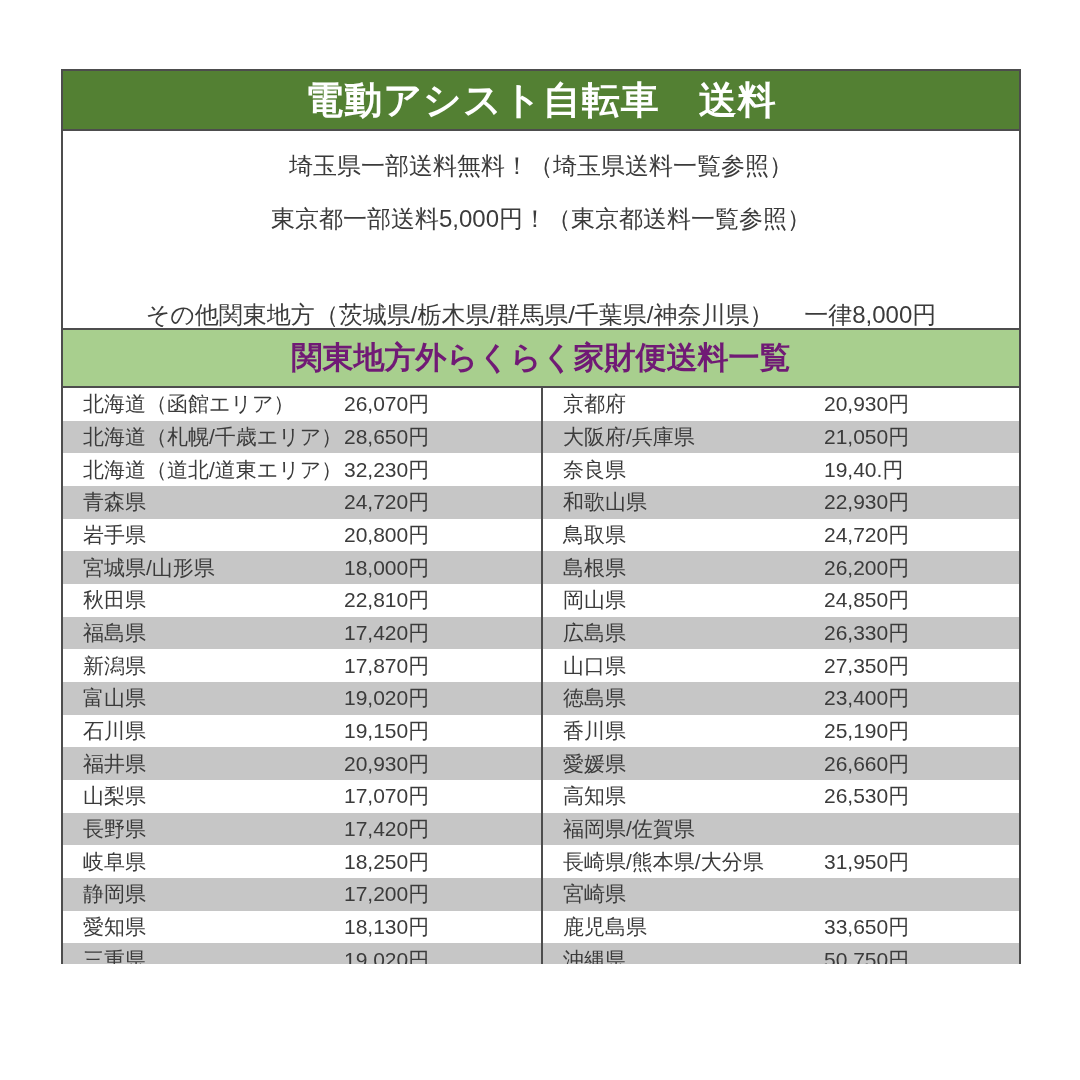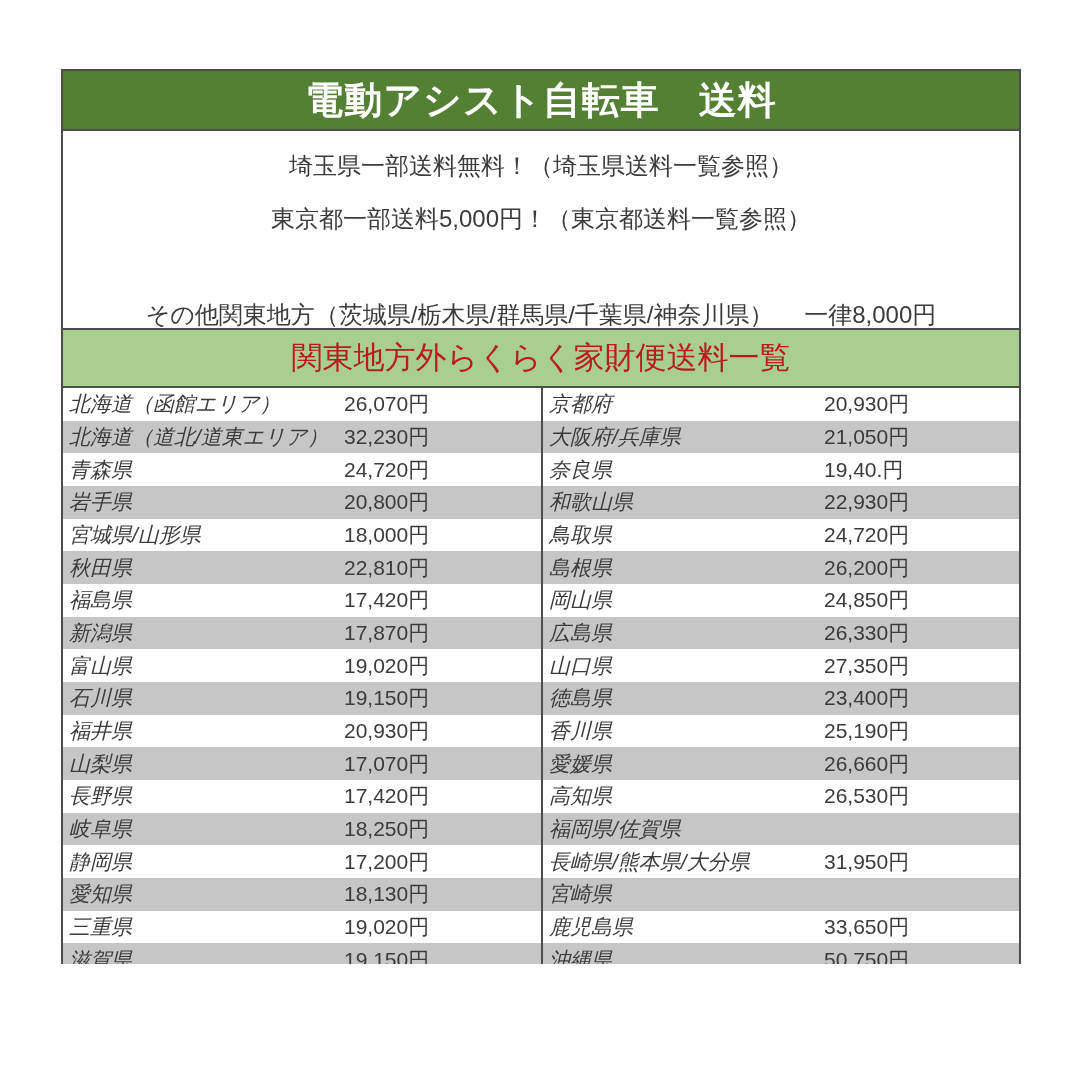--- a/index.html
+++ b/index.html
@@ -53,44 +53,43 @@
   .note-1 { margin-top: 22px; }
   .note-2 { }
   .note-3 { margin-top: 42px; }
   .banner {
     height: 60px;
     background: var(--banner-green);
     border-top: 2px solid var(--border);
     border-bottom: 2px solid var(--border);
     display: flex; align-items: center; justify-content: center;
     font-size: 31px;
-    font-weight: normal;
-    color: #b91c1c;
+    font-weight: bold;
+    color: #701a75;
   }
   .table {
     display: flex;
     background: #ffffff;
   }
   .half { width: 50%; }
   .half.right { border-left: 2px solid var(--border); }
   .row {
     height: 32.68px;
     display: flex;
     align-items: center;
     font-size: 21px;
     color: var(--text);
     background: #ffffff;
   }
   .row:nth-child(even) { background: var(--row-stripe); }
   .region {
     flex: 0 0 281px;
-    padding-left: 6px;
+    padding-left: 20px;
     white-space: nowrap;
     overflow: hidden;
-    font-style: italic;
   }
   .price {
     flex: 1;
     white-space: nowrap;
   }
 </style>
 </head>
 <body>
 
 <div class="sheet">
@@ -106,20 +105,24 @@
 
     <div class="banner">関東地方外らくらく家財便送料一覧</div>
 
     <div class="table">
       <div class="half" id="left-col">
           <div class="row">
             <span class="region">北海道（函館エリア）</span>
             <span class="price">26,070円</span>
           </div>
           <div class="row">
+            <span class="region">北海道（札幌/千歳エリア）</span>
+            <span class="price">28,650円</span>
+          </div>
+          <div class="row">
             <span class="region">北海道（道北/道東エリア）</span>
             <span class="price">32,230円</span>
           </div>
           <div class="row">
             <span class="region">青森県</span>
             <span class="price">24,720円</span>
           </div>
           <div class="row">
             <span class="region">岩手県</span>
             <span class="price">20,800円</span>

